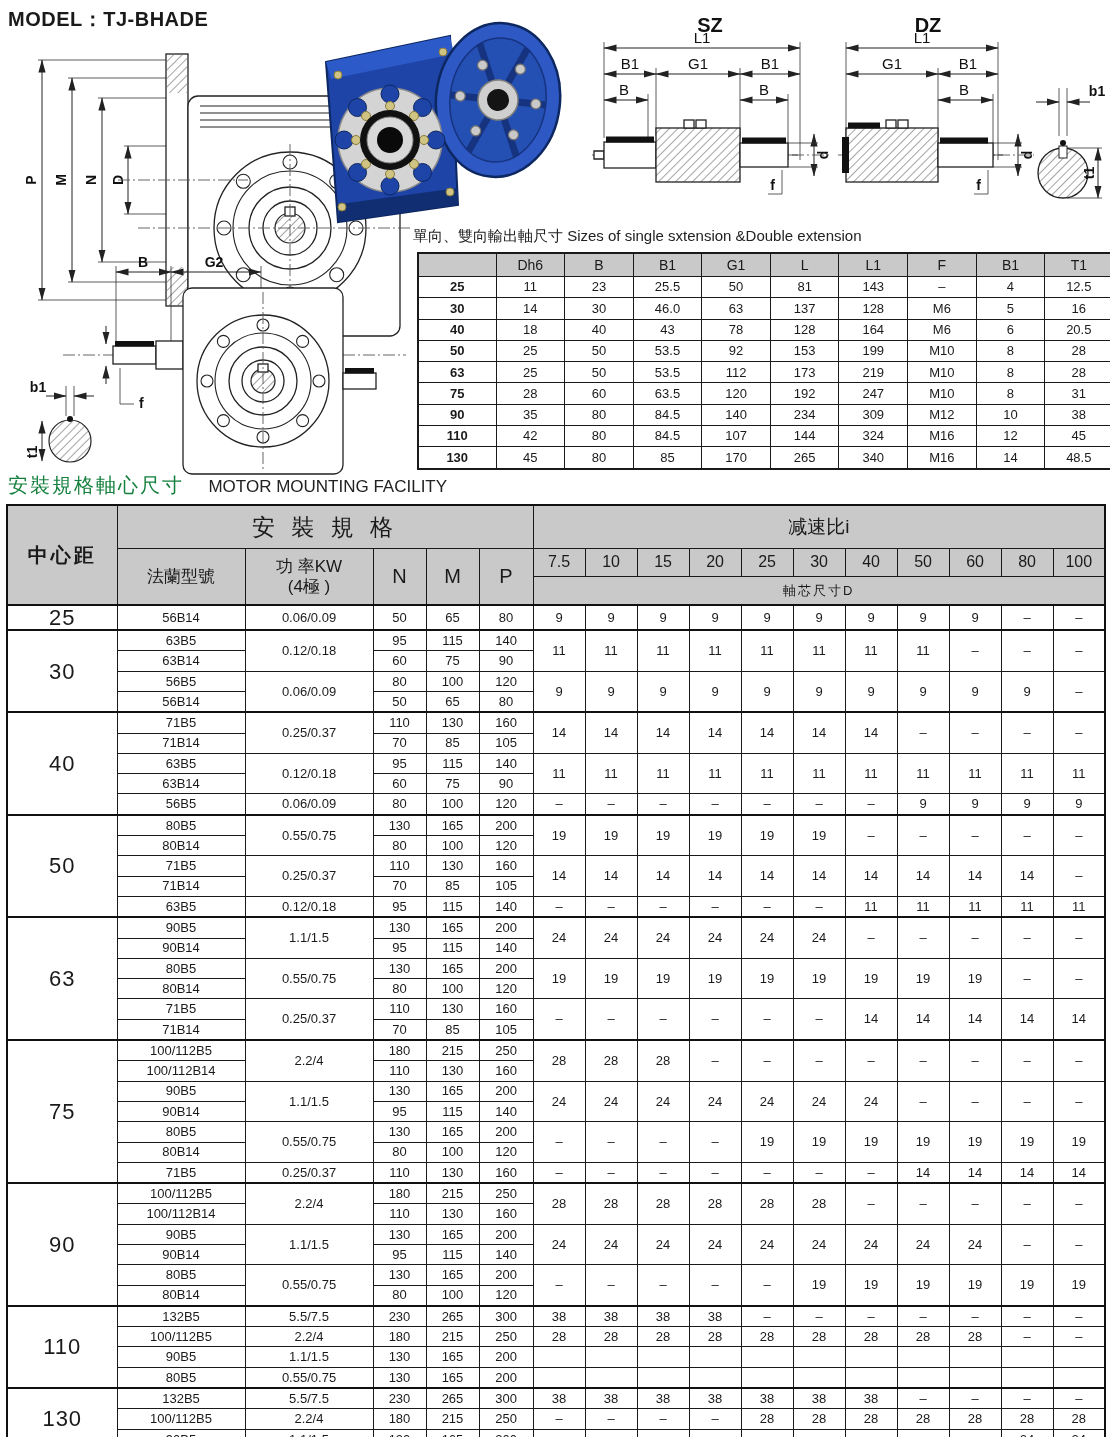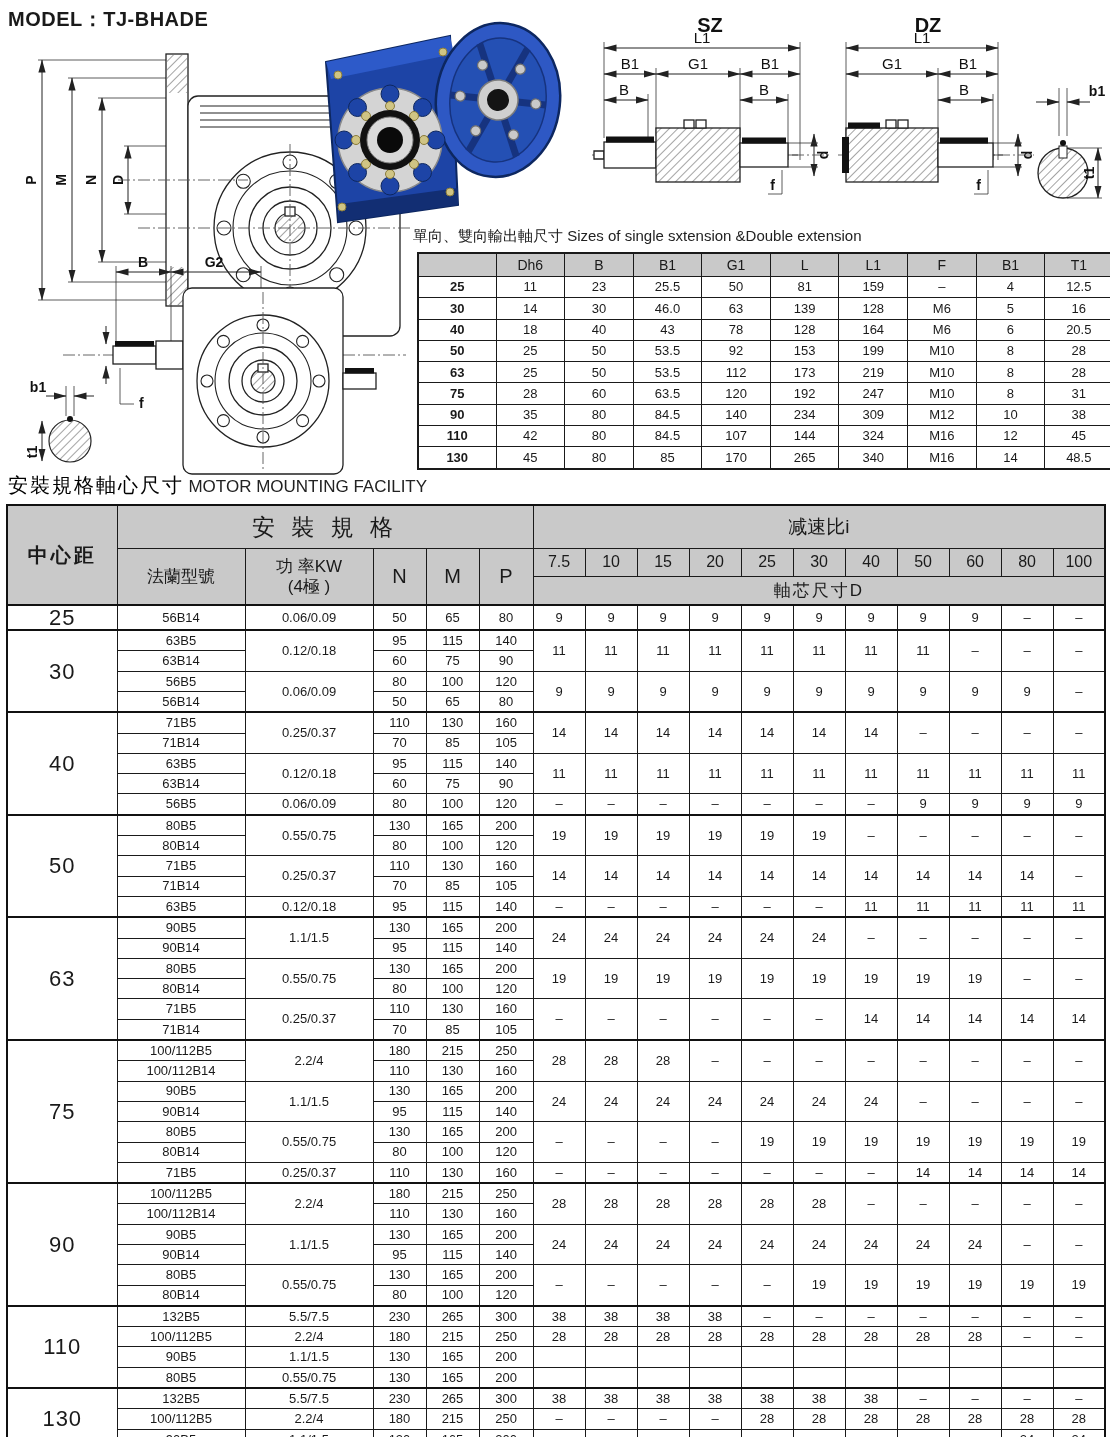--- a/index.html
+++ b/index.html
@@ -2,42 +2,42 @@
 <html><head>
 <meta charset="utf-8">
 <style>
   html,body{margin:0;padding:0;background:#fff;}
   body{font-family:"Liberation Sans","DejaVu Sans",sans-serif;color:#1a1a1a;}
   .page{position:relative;width:1110px;height:1437px;background:#fff;overflow:hidden;}
   .abs{position:absolute;}
   .model-title{left:8px;top:6px;font-size:20px;font-weight:bold;letter-spacing:.5px;}
   .ext-caption{left:413px;top:227px;font-size:15px;color:#222;white-space:nowrap;}
   .mount-title{left:8px;top:472px;white-space:nowrap;}
-  .mount-title .zh{font-size:20px;color:#000000;letter-spacing:2px;}
-  .mount-title .en{font-size:17px;color:#222;margin-left:0;}
+  .mount-title .zh{font-size:20px;color:#15803d;letter-spacing:2px;}
+  .mount-title .en{font-size:17px;color:#222;margin-left:20px;}
 
   table{border-collapse:collapse;background:#fff;}
   th,td{border:1px solid #1a1a1a;text-align:center;vertical-align:middle;padding:0;line-height:1.05;}
   th{background:#c9c9c9;font-weight:normal;}
 
   .size-table{width:696px;table-layout:fixed;margin-left:7px;}
   .size-table th{height:22px;font-size:14px;}
   .size-table td{height:20.3px;font-size:13px;}
   .size-table td.rowlabel{font-weight:bold;}
   .size-table{border:2px solid #1a1a1a;}
 
   .mounting-table{width:1100px;table-layout:fixed;border:2px solid #111;}
   .mounting-table th.h-center{font-size:20px;letter-spacing:3px;font-weight:bold;}
   .mounting-table th.h-install{height:42px;font-size:23px;letter-spacing:5px;}
   .mounting-table th.h-ratio{font-size:19px;}
   .mounting-table th.h-flange,.mounting-table th.h-power{font-size:17px;}
   .mounting-table th.h-power div{line-height:1.15;}
   .mounting-table th.h-nmp{font-size:20px;}
   .mounting-table th.rcell{height:27px;font-size:16px;}
-  .mounting-table th.h-shaftd{height:27px;font-size:17px;letter-spacing:2px;}
+  .mounting-table th.h-shaftd{height:27px;font-size:13px;letter-spacing:2px;}
   .mounting-table td{height:19.3px;font-size:13px;}
   .mounting-table td.center-dist{font-size:22px;letter-spacing:1px;}
   .mounting-table tr.group-start td{border-top:2px solid #111;}
 
   
   .edge{stroke:#222;stroke-width:1.3;fill:#fff;}
   .edge2{stroke:#222;stroke-width:1.1;fill:none;}
   .thin line,.thin{stroke:#333;stroke-width:.8;fill:none;}
   .dimln line{stroke:#222;stroke-width:1;fill:none;}
   .cl{stroke:#555;stroke-width:.9;stroke-dasharray:12 3 2 3;fill:none;}
@@ -313,32 +313,32 @@
         </tr>
       </thead>
     <tbody>
         <tr>
           <td class="rowlabel">25</td>
           <td>11</td>
           <td>23</td>
           <td>25.5</td>
           <td>50</td>
           <td>81</td>
-          <td>159</td>
+          <td>143</td>
           <td>–</td>
           <td>4</td>
           <td>12.5</td>
         </tr>
         <tr>
           <td class="rowlabel">30</td>
           <td>14</td>
           <td>30</td>
           <td>46.0</td>
           <td>63</td>
-          <td>139</td>
+          <td>137</td>
           <td>128</td>
           <td>M6</td>
           <td>5</td>
           <td>16</td>
         </tr>
         <tr>
           <td class="rowlabel">40</td>
           <td>18</td>
           <td>40</td>
           <td>43</td>

